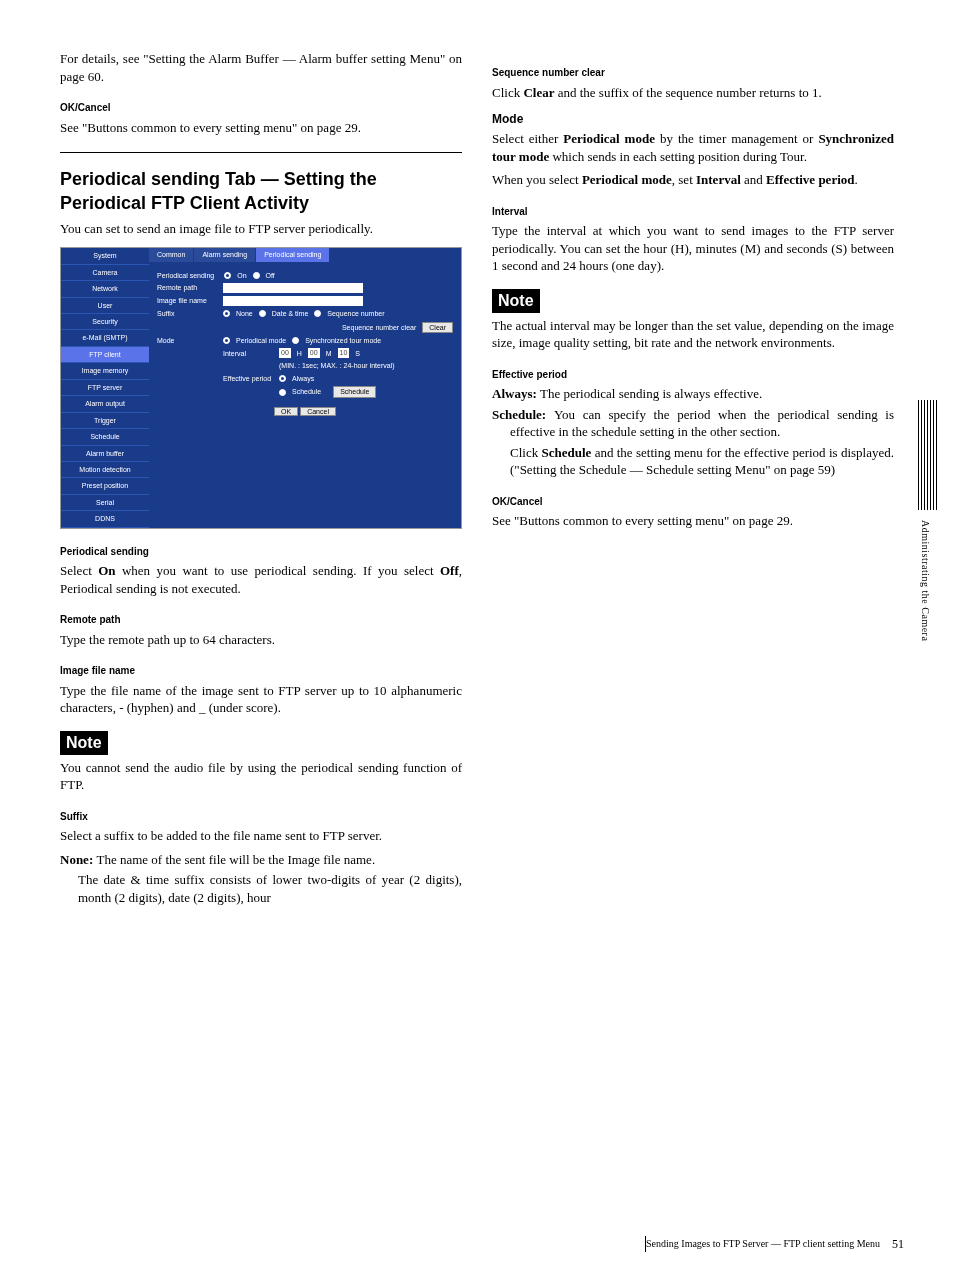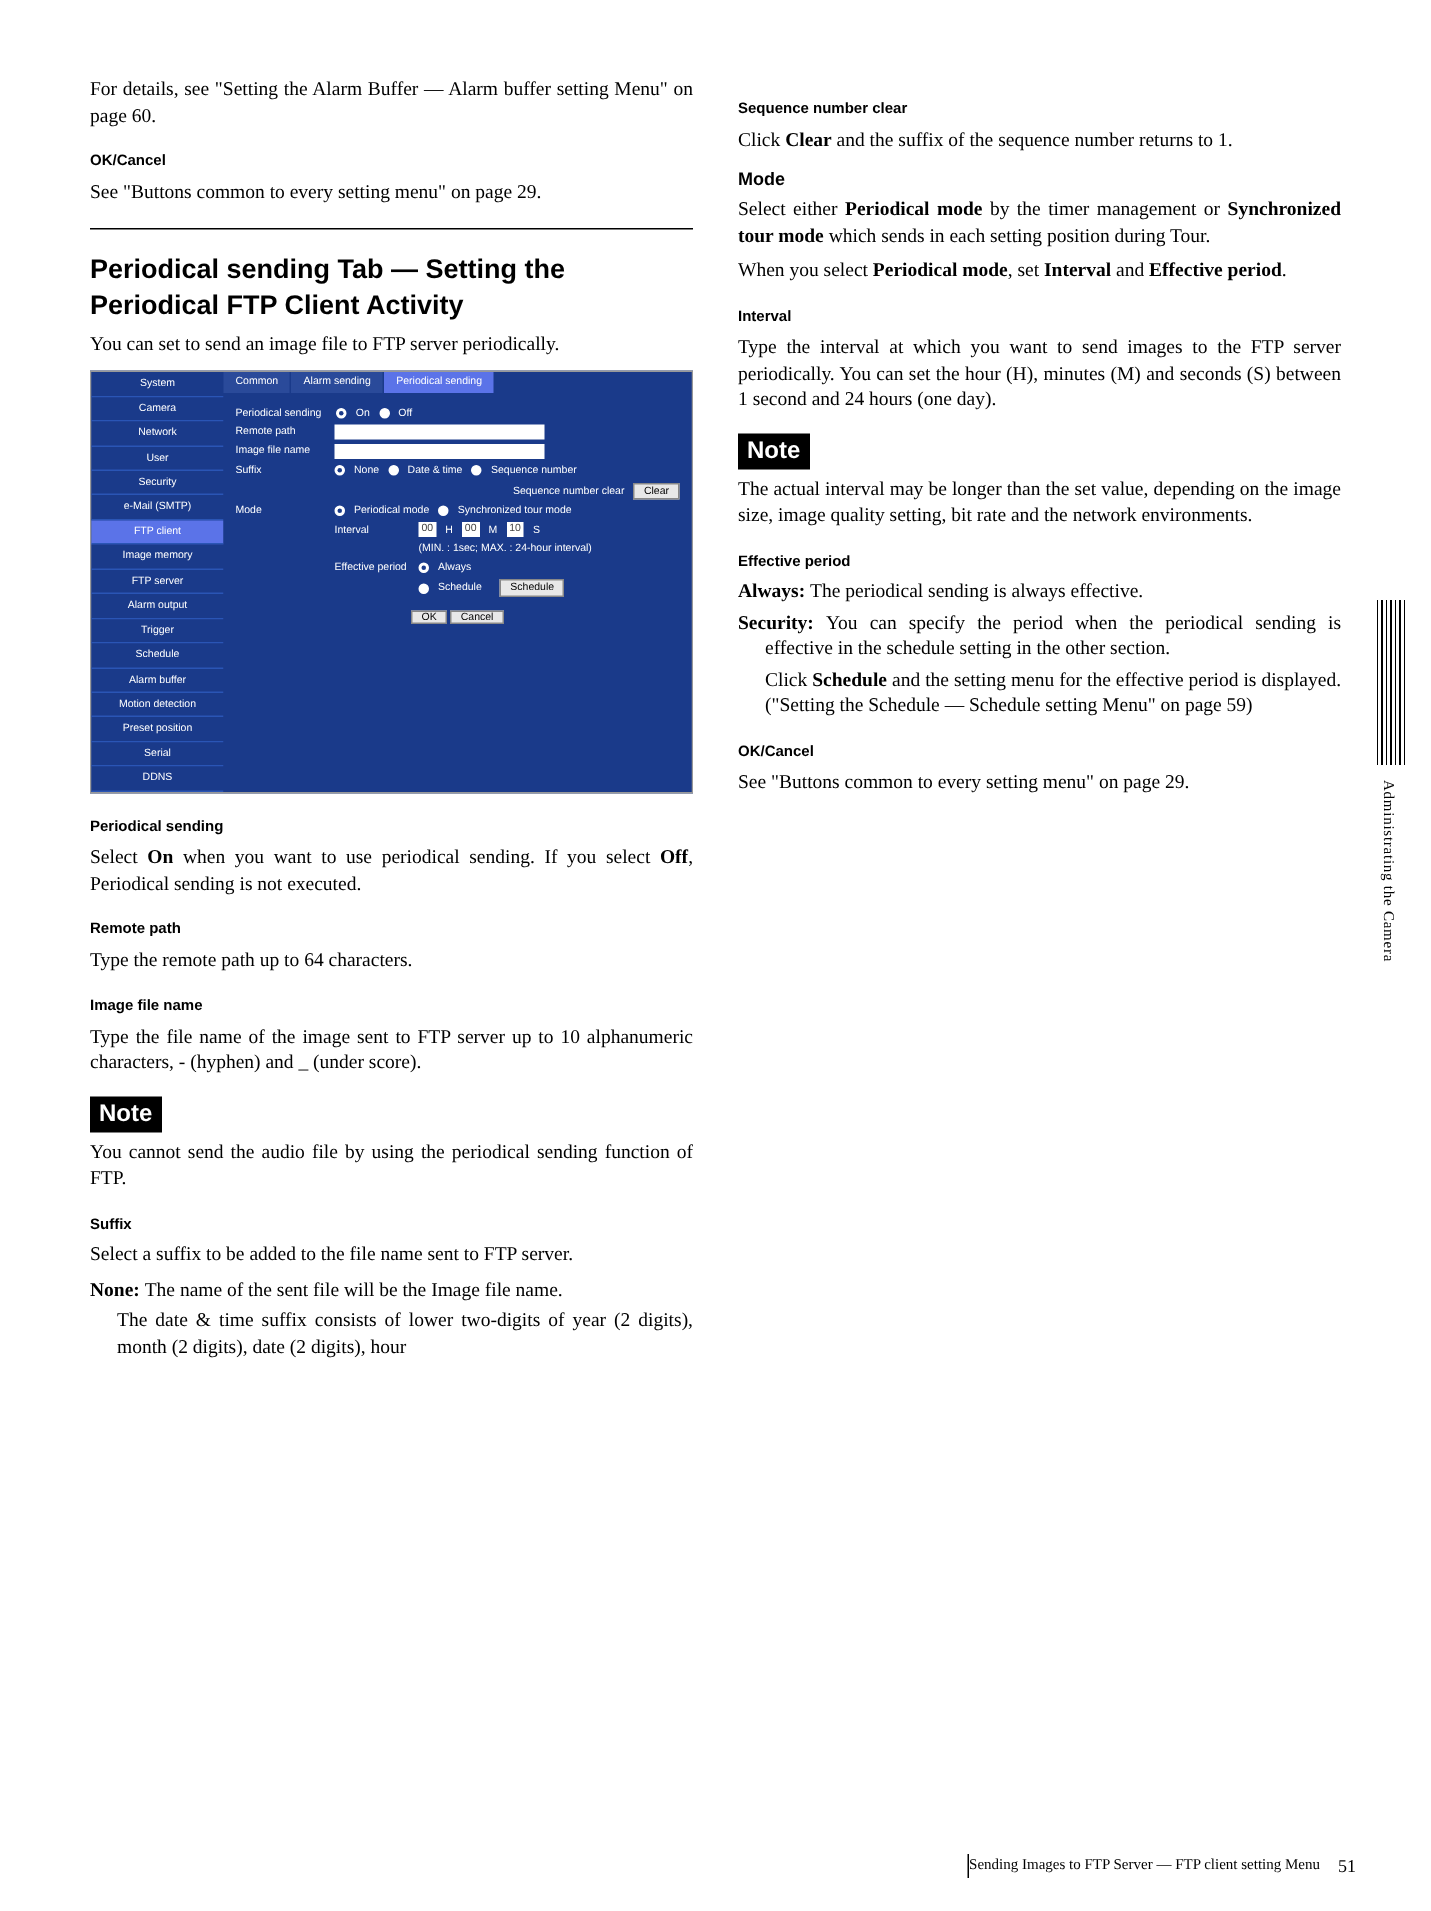--- a/index.html
+++ b/index.html
@@ -273,21 +273,21 @@
       <p>When you select <b>Periodical mode</b>, set <b>Interval</b> and <b>Effective period</b>.</p>
 
       <h3>Interval</h3>
       <p>Type the interval at which you want to send images to the FTP server periodically. You can set the hour (H), minutes (M) and seconds (S) between 1 second and 24 hours (one day).</p>
 
       <div class="note-badge">Note</div>
       <p>The actual interval may be longer than the set value, depending on the image size, image quality setting, bit rate and the network environments.</p>
 
       <h3>Effective period</h3>
       <p class="def"><b>Always: </b><span>The periodical sending is always effective.</span></p>
-      <p class="def"><b>Security: </b><span>You can specify the period when the periodical sending is effective in the schedule setting in the other section.</span></p>
+      <p class="def"><b>Schedule: </b><span>You can specify the period when the periodical sending is effective in the schedule setting in the other section.</span></p>
       <p class="sub">Click <b>Schedule</b> and the setting menu for the effective period is displayed. ("Setting the Schedule — Schedule setting Menu" on page 59)</p>
 
       <h3>OK/Cancel</h3>
       <p>See "Buttons common to every setting menu" on page 29.</p>
     </div>
 
   </div>
 
   <div class="side-deco">
     <div class="side-lines"></div>

